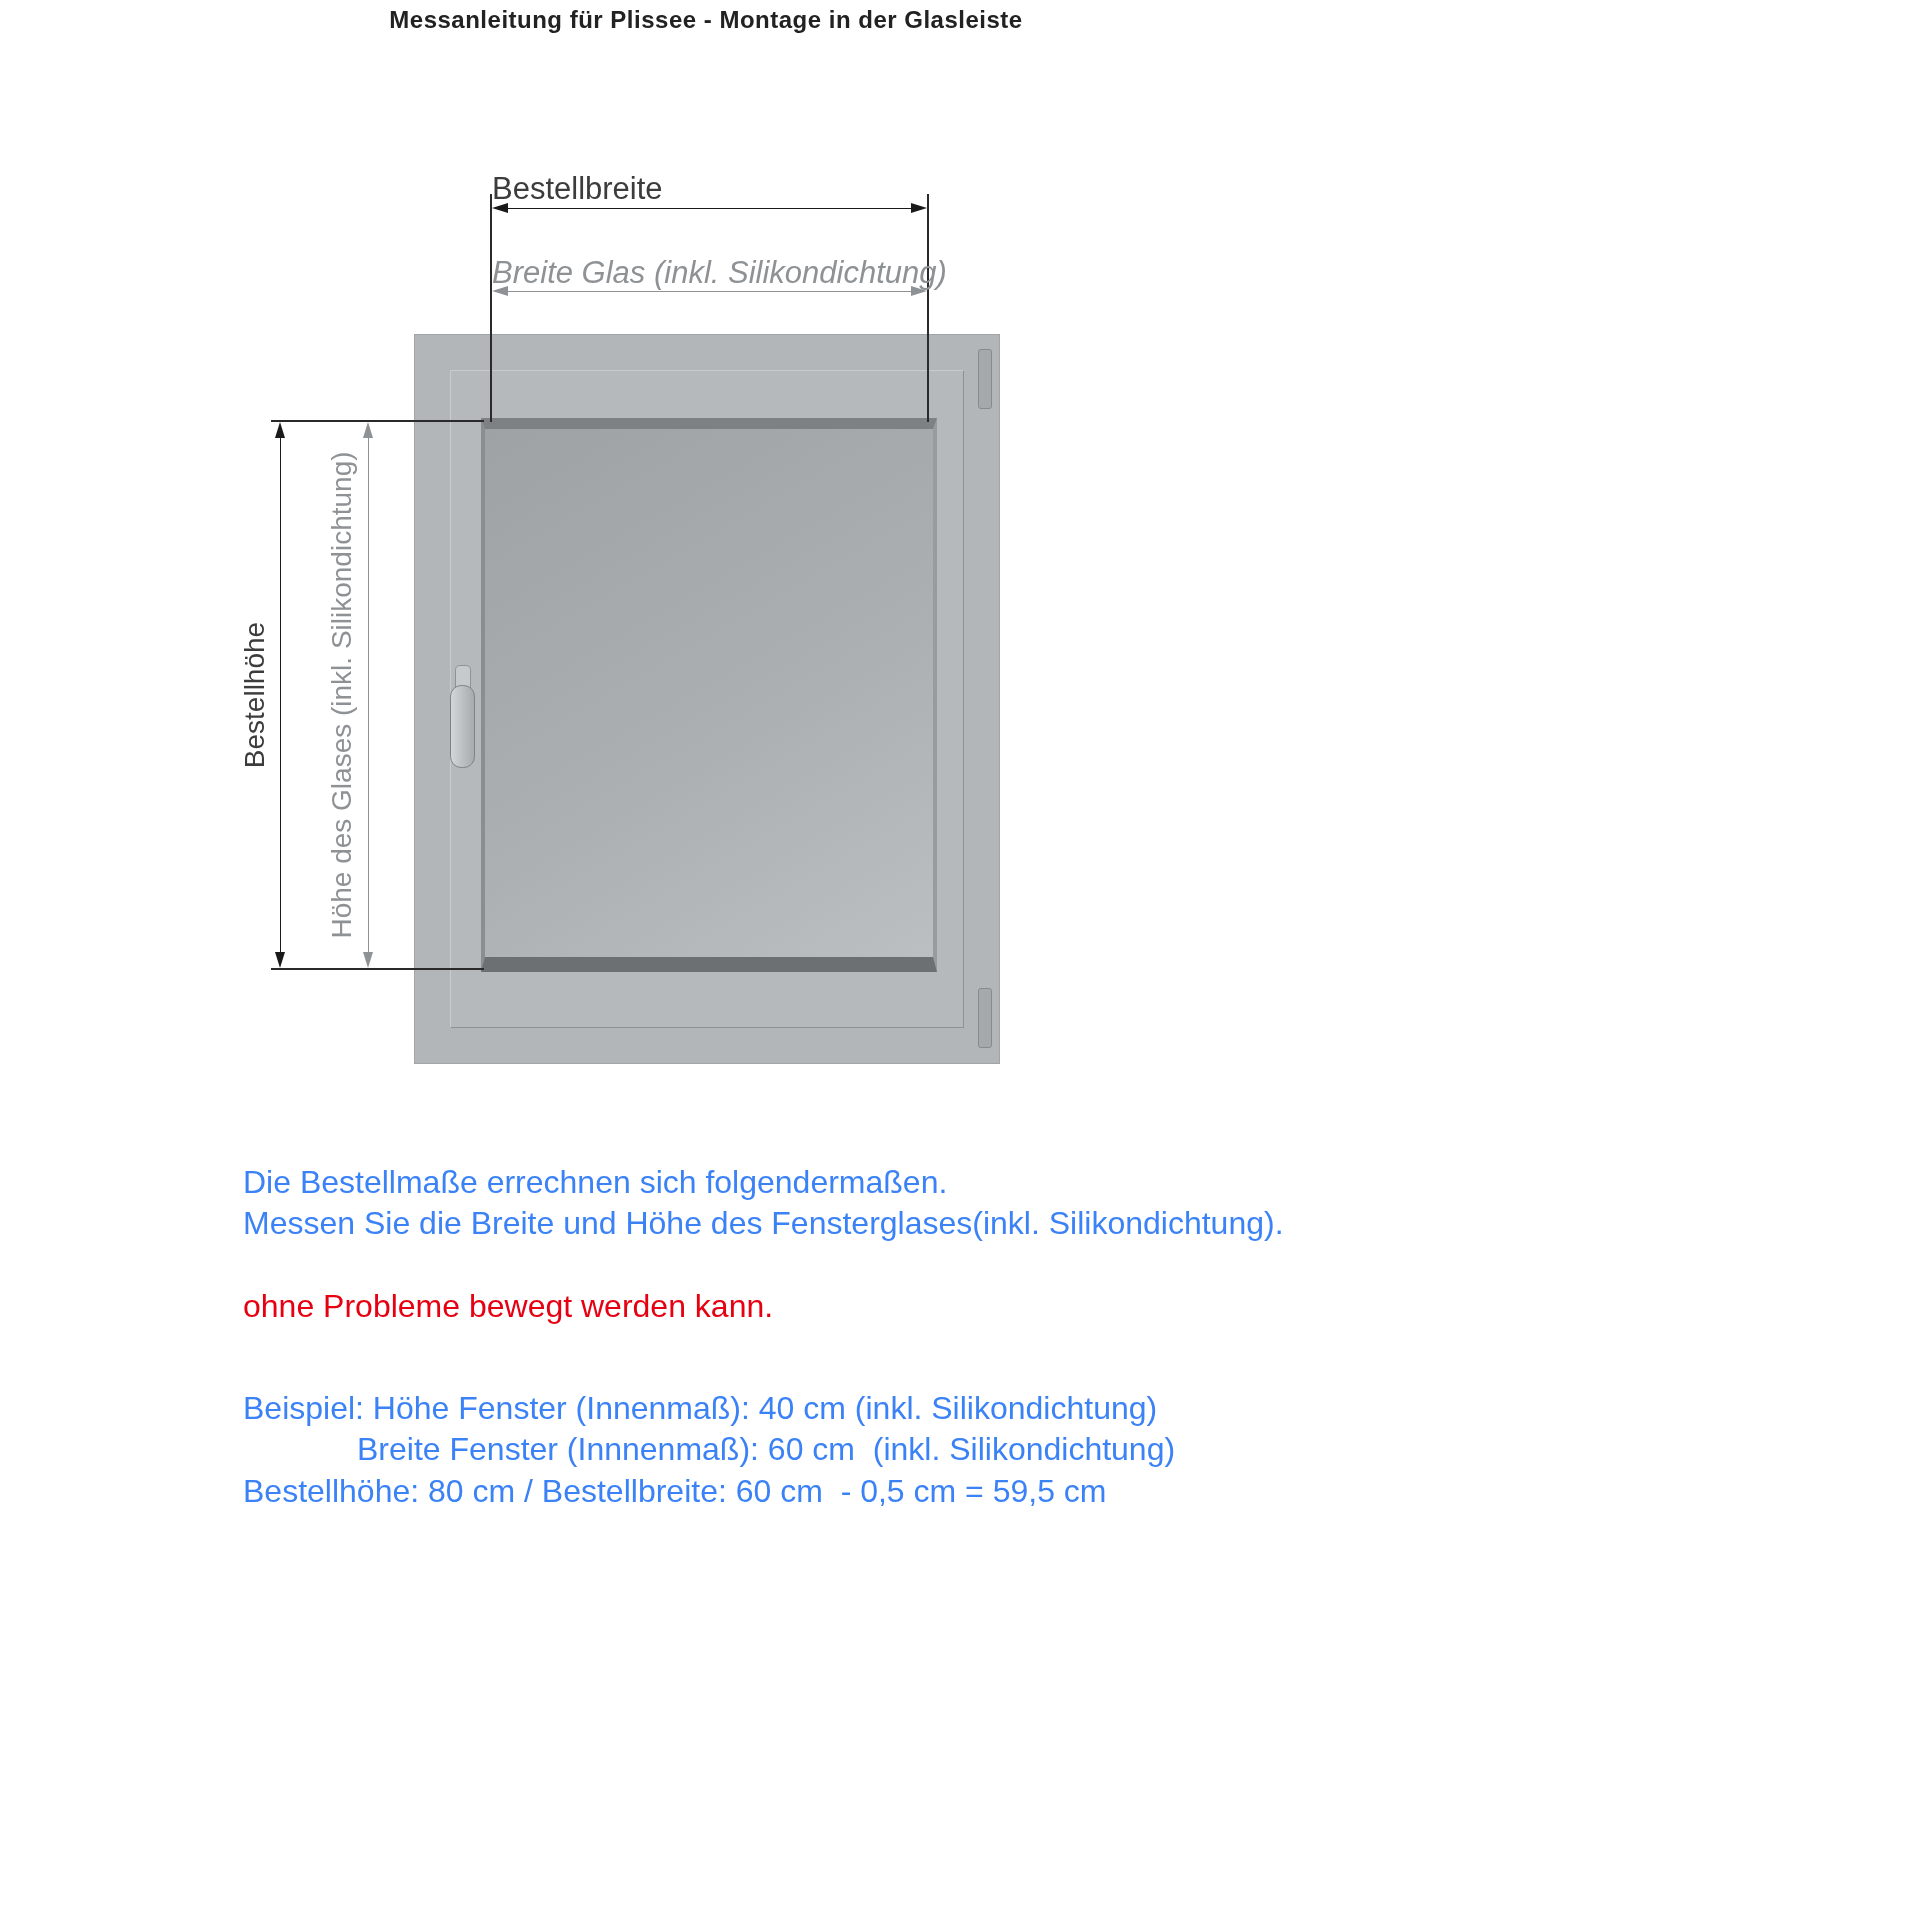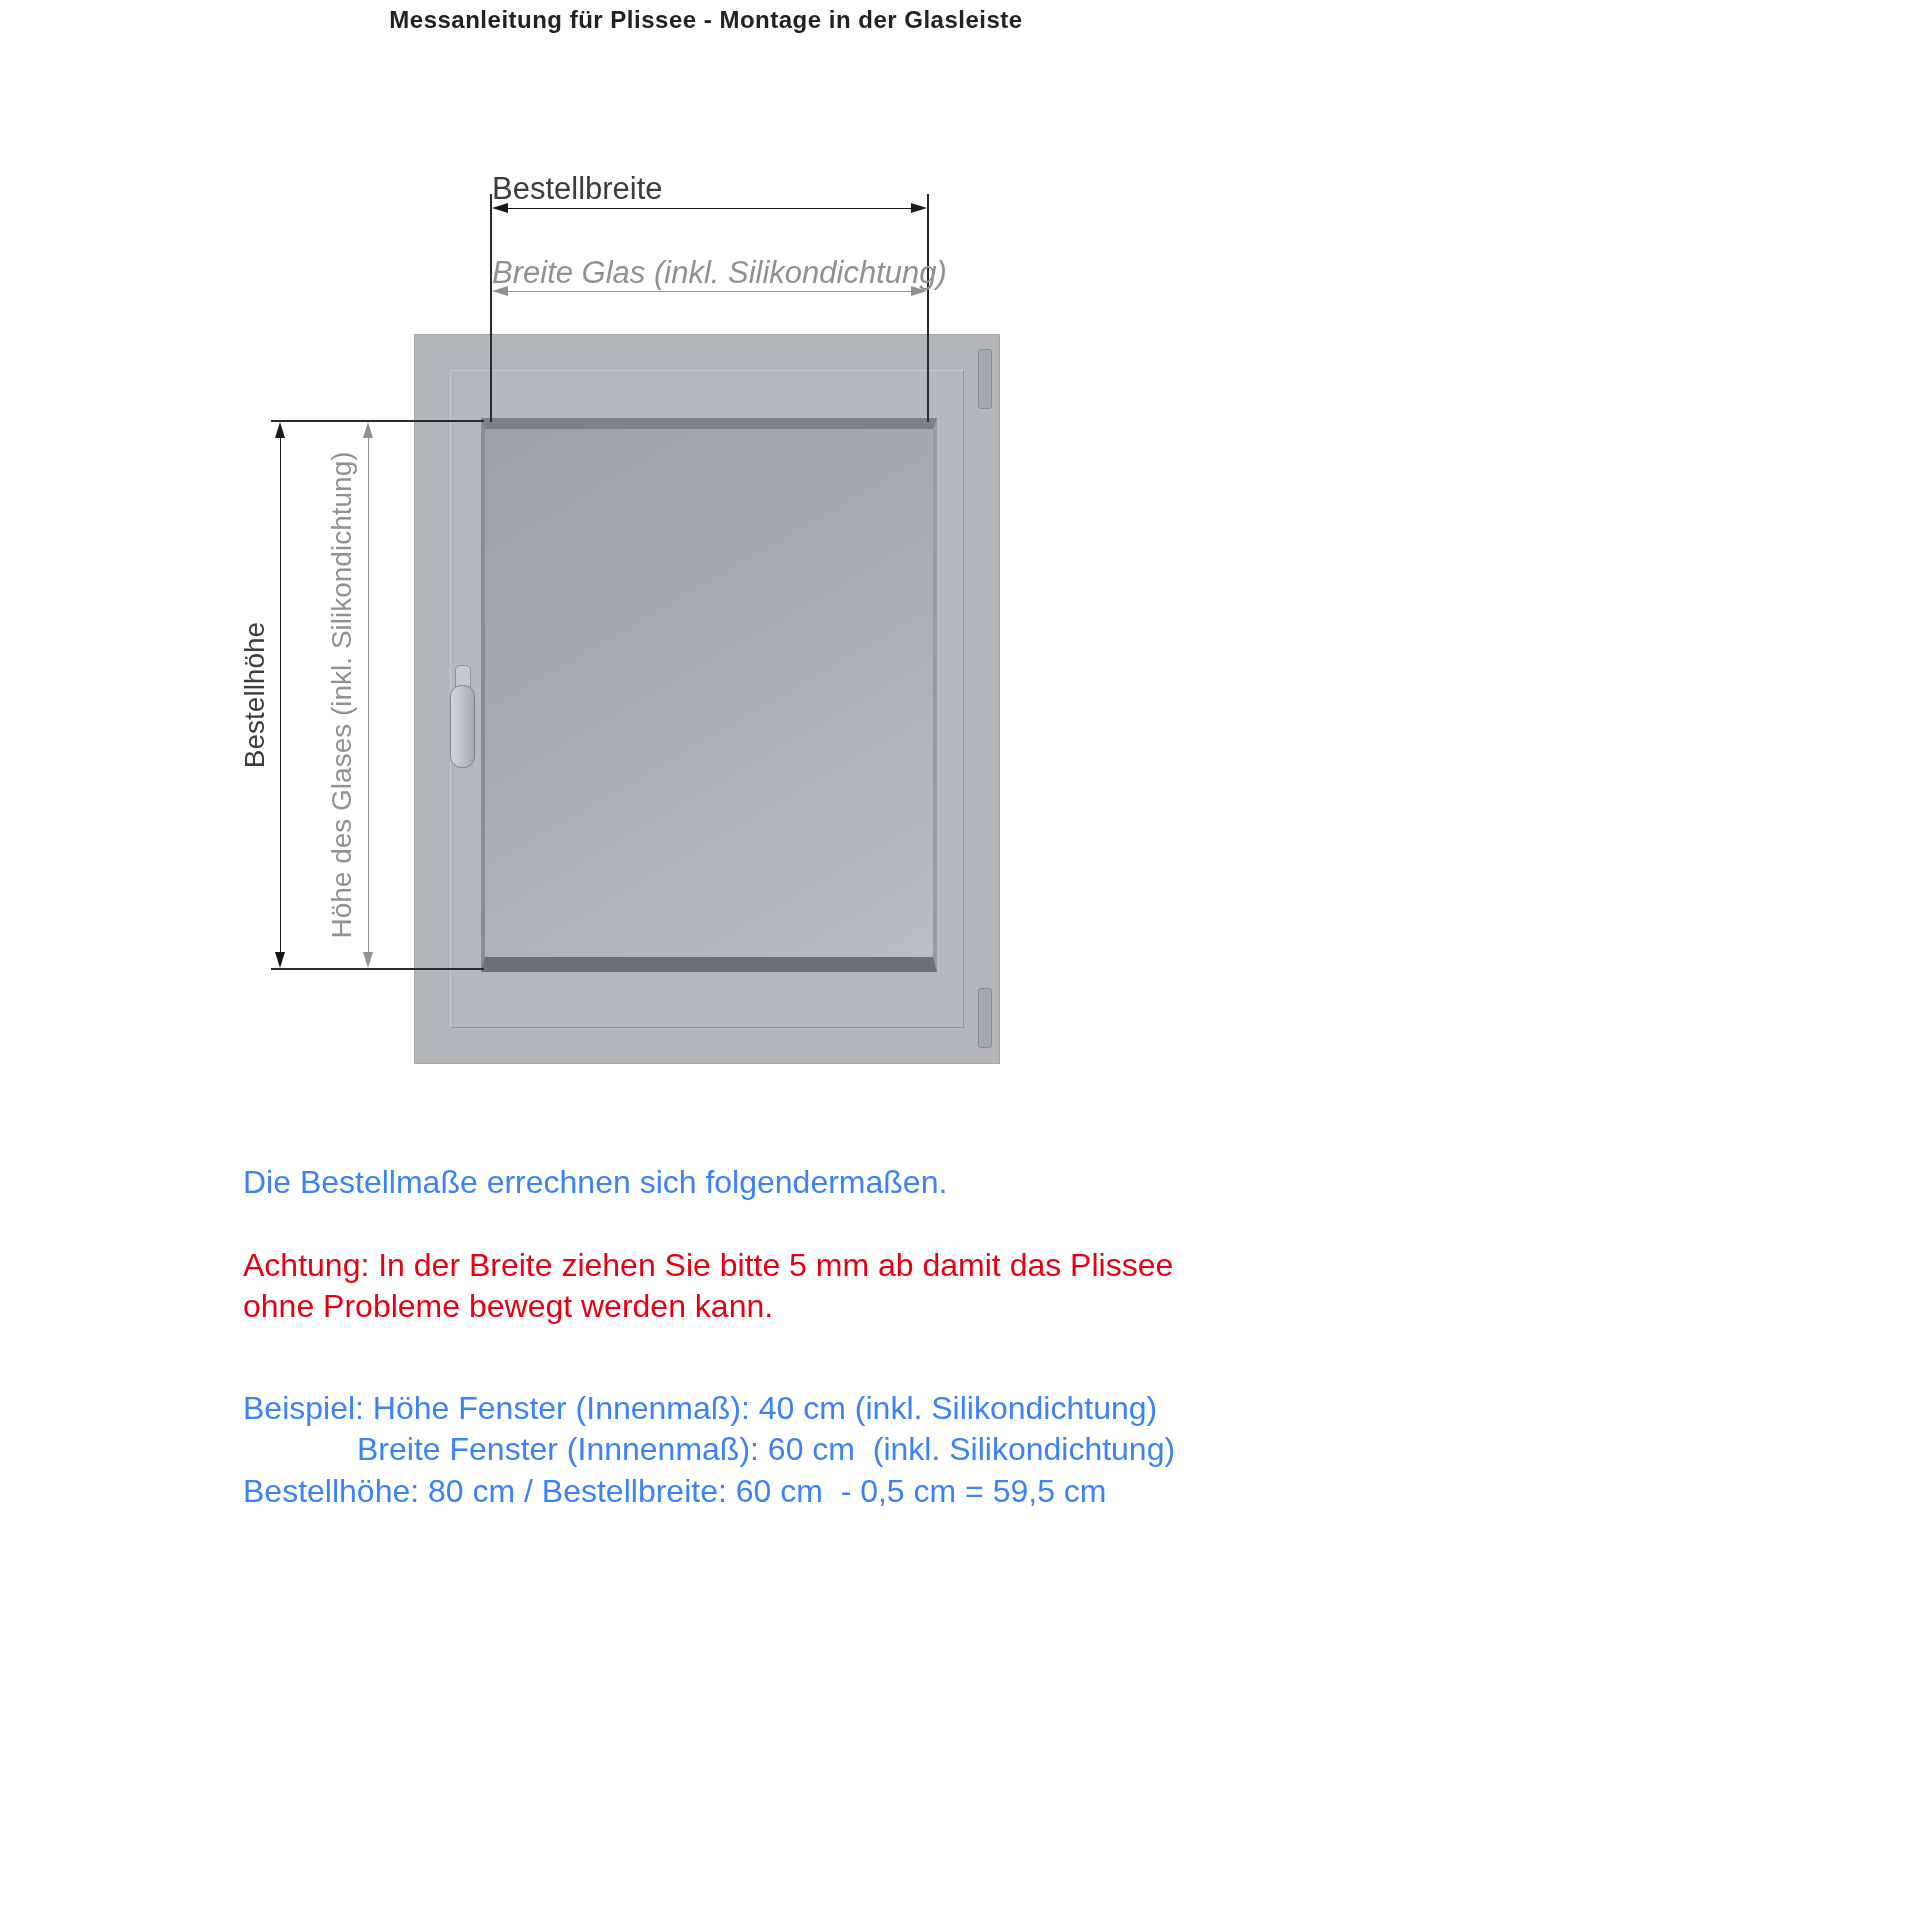--- a/index.html
+++ b/index.html
@@ -131,21 +131,21 @@
   </div>
 
   <div class="vlabel lab-gray" style="left:342px; top:695px;">Höhe des Glases (inkl. Silikondichtung)</div>
   <div class="dim-arrow-v c-gray" style="left:362px; top:422px; height:546px;">
     <span class="head-t"></span>
     <span class="shaft"></span>
     <span class="head-b"></span>
   </div>
 
   <div class="txt" style="left:243px; top:1164px;">Die Bestellmaße errechnen sich folgendermaßen.</div>
-  <div class="txt txt-red" style="left:243px; top:1247px;">Achtung: In der Breite ziehen Sie bitte 5 mm ab damit das Plissee</div>
+  <div class="txt" style="left:243px; top:1205px;">Messen Sie die Breite und Höhe des Fensterglases(inkl. Silikondichtung).</div>
   <div class="txt txt-red" style="left:243px; top:1288px;">ohne Probleme bewegt werden kann.</div>
 
   <div class="txt" style="left:243px; top:1390px;">Beispiel: Höhe Fenster (Innenmaß): 40 cm (inkl. Silikondichtung)</div>
   <div class="txt" style="left:357px; top:1431px;">Breite Fenster (Innnenmaß): 60 cm  (inkl. Silikondichtung)</div>
   <div class="txt" style="left:243px; top:1473px;">Bestellhöhe: 80 cm / Bestellbreite: 60 cm  - 0,5 cm = 59,5 cm</div>
 
 </div>
 
 
 </body></html>

